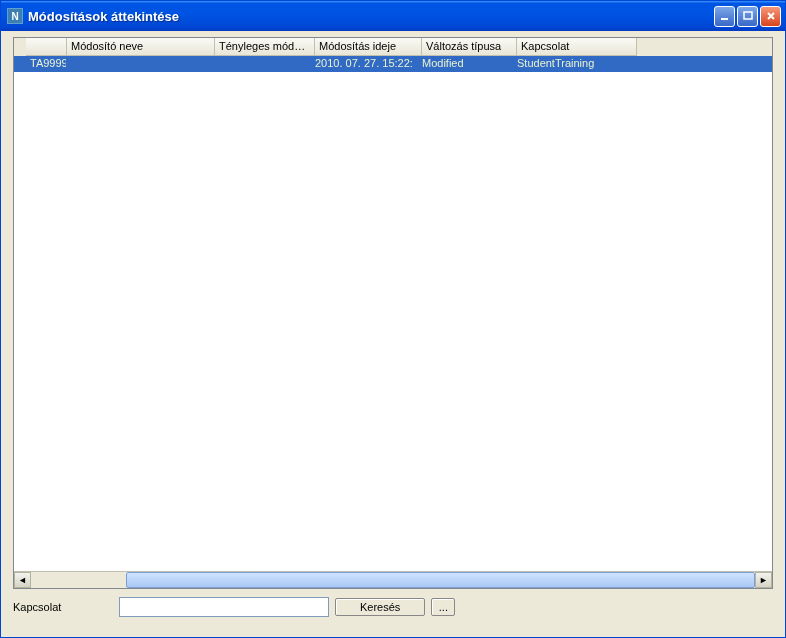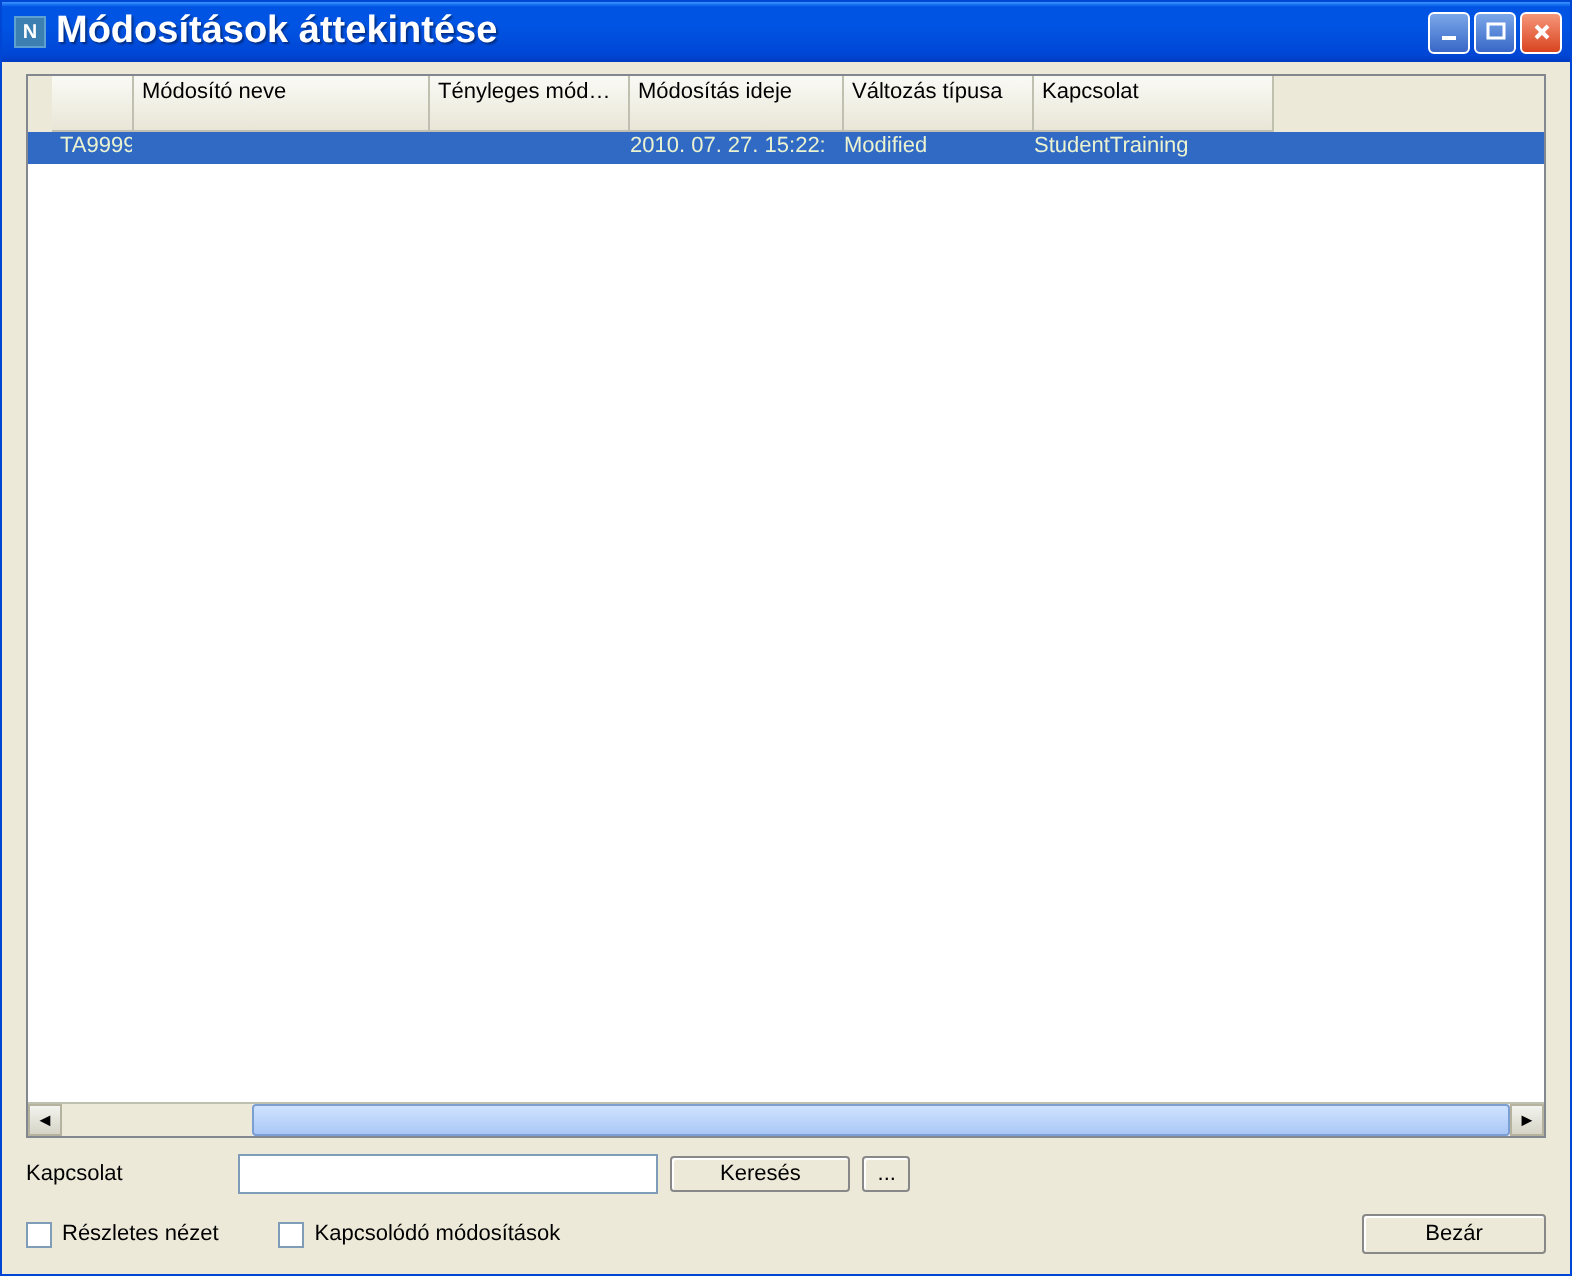--- a/index.html
+++ b/index.html
@@ -29,21 +29,21 @@
   .titlebar-icon {
     width: 16px; height: 16px;
     background: #3c7fb1;
     border: 1px solid #5ea0d0;
     margin-right: 5px;
     display:flex; align-items:center; justify-content:center;
     font-weight:bold; font-size:10px; color:#fff;
   }
   .titlebar-text {
     font-weight: bold;
-    font-size: 19px;
+    font-size: 13px;
     text-shadow: 1px 1px 1px rgba(0,0,0,0.4);
     flex: 1;
   }
   .win-buttons { display:flex; gap:2px; }
   .win-btn {
     width: 21px; height: 21px;
     border: 1px solid #fff;
     border-radius: 3px;
     display:flex; align-items:center; justify-content:center;
     color:white;
@@ -81,21 +81,21 @@
     min-height: 0;
   }
   .thead {
     display:flex;
     background: #ece9d8;
   }
   .th {
     border-right: 1px solid #c0c0b0;
     border-bottom: 1px solid #c0c0b0;
     padding: 2px 4px;
-    height: 28px;
+    height: 18px;
     overflow:hidden; white-space:nowrap; text-overflow: ellipsis;
     background: linear-gradient(to bottom, #fafaf5, #e9e6d7);
   }
   .tbody {
     flex:1;
     background: #fff;
     overflow:hidden;
     position:relative;
   }
   .tr { display:flex; height:16px; }
@@ -241,27 +241,15 @@
       </div>
     </div>
 
     <div class="search-row">
       <div class="search-label">Kapcsolat</div>
       <input class="text-input" value="" style="">
       <button class="btn small">Keresés</button>
       <button class="btn tiny">...</button>
     </div>
 
-    <div class="bottom-row">
-      <label class="checkbox">
-        <span class="cb-box"></span>
-        <span>Részletes nézet</span>
-      </label>
-      <label class="checkbox">
-        <span class="cb-box"></span>
-        <span>Kapcsolódó módosítások</span>
-      </label>
-      <div class="spacer"></div>
-      <button class="btn close-btn">Bezár</button>
-    </div>
 
   </div>
 </div>
 
 </body></html>

